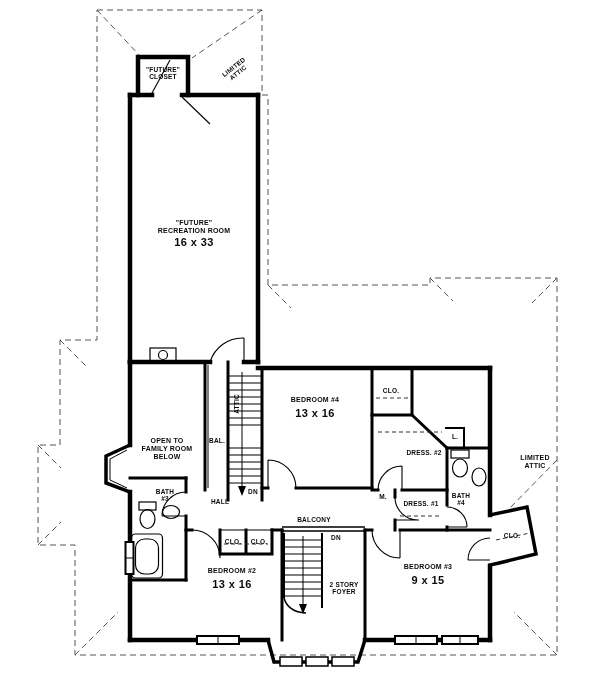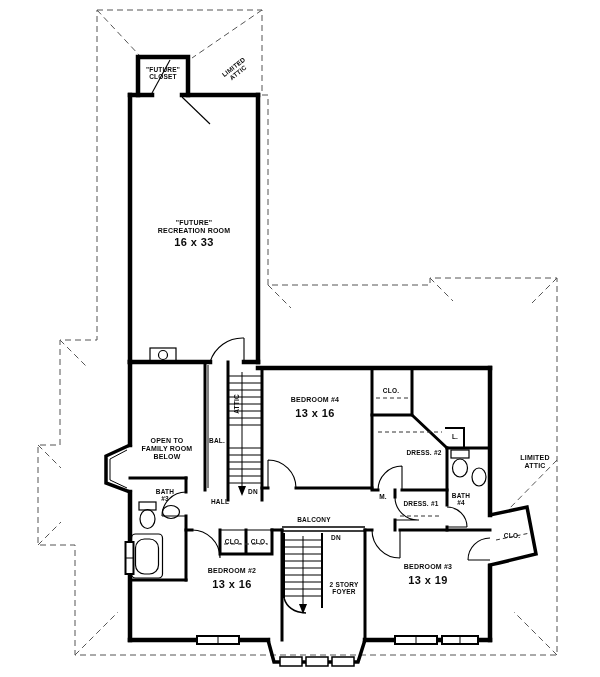--- a/index.html
+++ b/index.html
@@ -192,16 +192,16 @@
   <div class="lbl sm" style="left:461px;top:499px">BATH
 #4</div>
   <div class="lbl sm" style="left:512px;top:536px">CLO.</div>
   <div class="lbl sm" style="left:233px;top:542px">CLO.</div>
   <div class="lbl sm" style="left:259px;top:542px">CLO.</div>
   <div class="lbl" style="left:232px;top:571px">BEDROOM #2</div>
   <div class="lbl dim" style="left:232px;top:584px">13 x 16</div>
   <div class="lbl sm" style="left:344px;top:588px">2 STORY
 FOYER</div>
   <div class="lbl" style="left:428px;top:567px">BEDROOM #3</div>
-  <div class="lbl dim" style="left:428px;top:580px">13 x 19</div>
+  <div class="lbl dim" style="left:428px;top:580px">9 x 15</div>
   <div class="lbl sm" style="left:336px;top:538px">DN</div>
 
 </div>
 
 </body></html>

